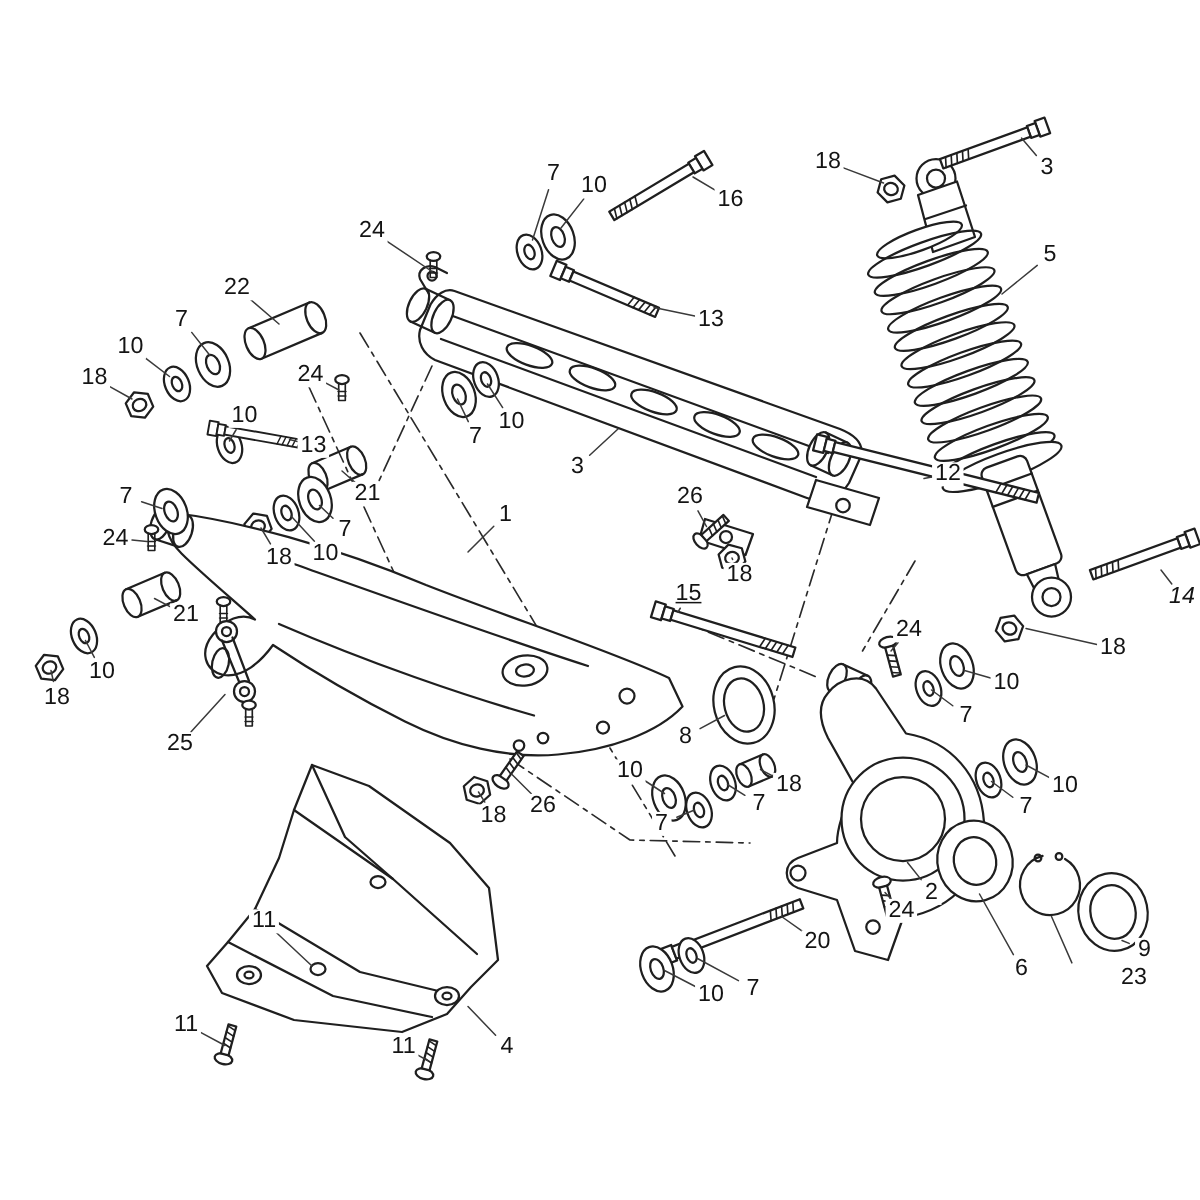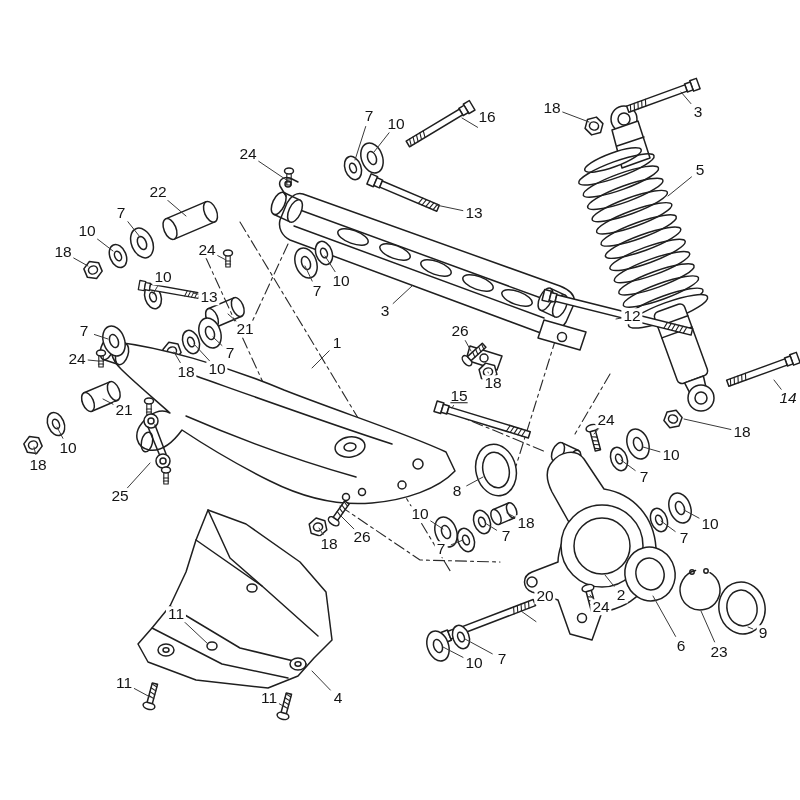--- a/index.html
+++ b/index.html
@@ -408,21 +408,21 @@
         <line x1="133.7" y1="688.2" x2="150" y2="697" class="leader"></line>
         <line x1="278.6" y1="703.4" x2="285" y2="707" class="leader"></line>
         <line x1="330.4" y1="690.1" x2="312" y2="671" class="leader"></line>
       </g>
 </svg>
 
 <div id="callout-layer">
       <span class="callout" style="left: 248px; top: 154px;">24</span>
       <span class="callout" style="left: 369px; top: 116px;">7</span>
       <span class="callout" style="left: 396px; top: 124px;">10</span>
-      <span class="callout" style="left: 487px; top: 117px;">16</span>
+      <span class="callout" style="left: 487px; top: 133px;">16</span>
       <span class="callout" style="left: 552px; top: 108px;">18</span>
       <span class="callout" style="left: 698px; top: 112px;">3</span>
       <span class="callout" style="left: 700px; top: 170px;">5</span>
       <span class="callout" style="left: 474px; top: 213px;">13</span>
       <span class="callout" style="left: 158px; top: 192px;">22</span>
       <span class="callout" style="left: 121px; top: 213px;">7</span>
       <span class="callout" style="left: 87px; top: 231px;">10</span>
       <span class="callout" style="left: 63px; top: 252px;">18</span>
       <span class="callout" style="left: 207px; top: 250px;">24</span>
       <span class="callout" style="left: 163px; top: 277px;">10</span>
@@ -452,24 +452,24 @@
       <span class="callout" style="left: 644px; top: 477px;">7</span>
       <span class="callout" style="left: 457px; top: 491px;">8</span>
       <span class="callout" style="left: 420px; top: 514px;">10</span>
       <span class="callout" style="left: 526px; top: 523px;">18</span>
       <span class="callout" style="left: 506px; top: 536px;">7</span>
       <span class="callout" style="left: 441px; top: 549px;">7</span>
       <span class="callout" style="left: 621px; top: 595px;">2</span>
       <span class="callout" style="left: 710px; top: 524px;">10</span>
       <span class="callout" style="left: 684px; top: 538px;">7</span>
       <span class="callout" style="left: 681px; top: 646px;">6</span>
-      <span class="callout" style="left: 719px; top: 652px;">23</span>
+      <span class="callout" style="left: 756px; top: 652px;">23</span>
       <span class="callout" style="left: 763px; top: 633px;">9</span>
       <span class="callout" style="left: 601px; top: 607px;">24</span>
-      <span class="callout" style="left: 545px; top: 596px;">20</span>
+      <span class="callout" style="left: 545px; top: 628px;">20</span>
       <span class="callout" style="left: 474px; top: 663px;">10</span>
       <span class="callout" style="left: 502px; top: 659px;">7</span>
       <span class="callout" style="left: 362px; top: 537px;">26</span>
       <span class="callout" style="left: 329px; top: 544px;">18</span>
       <span class="callout" style="left: 176px; top: 614px;">11</span>
       <span class="callout" style="left: 124px; top: 683px;">11</span>
       <span class="callout" style="left: 269px; top: 698px;">11</span>
       <span class="callout" style="left: 338px; top: 698px;">4</span>
     </div>
 </div>

